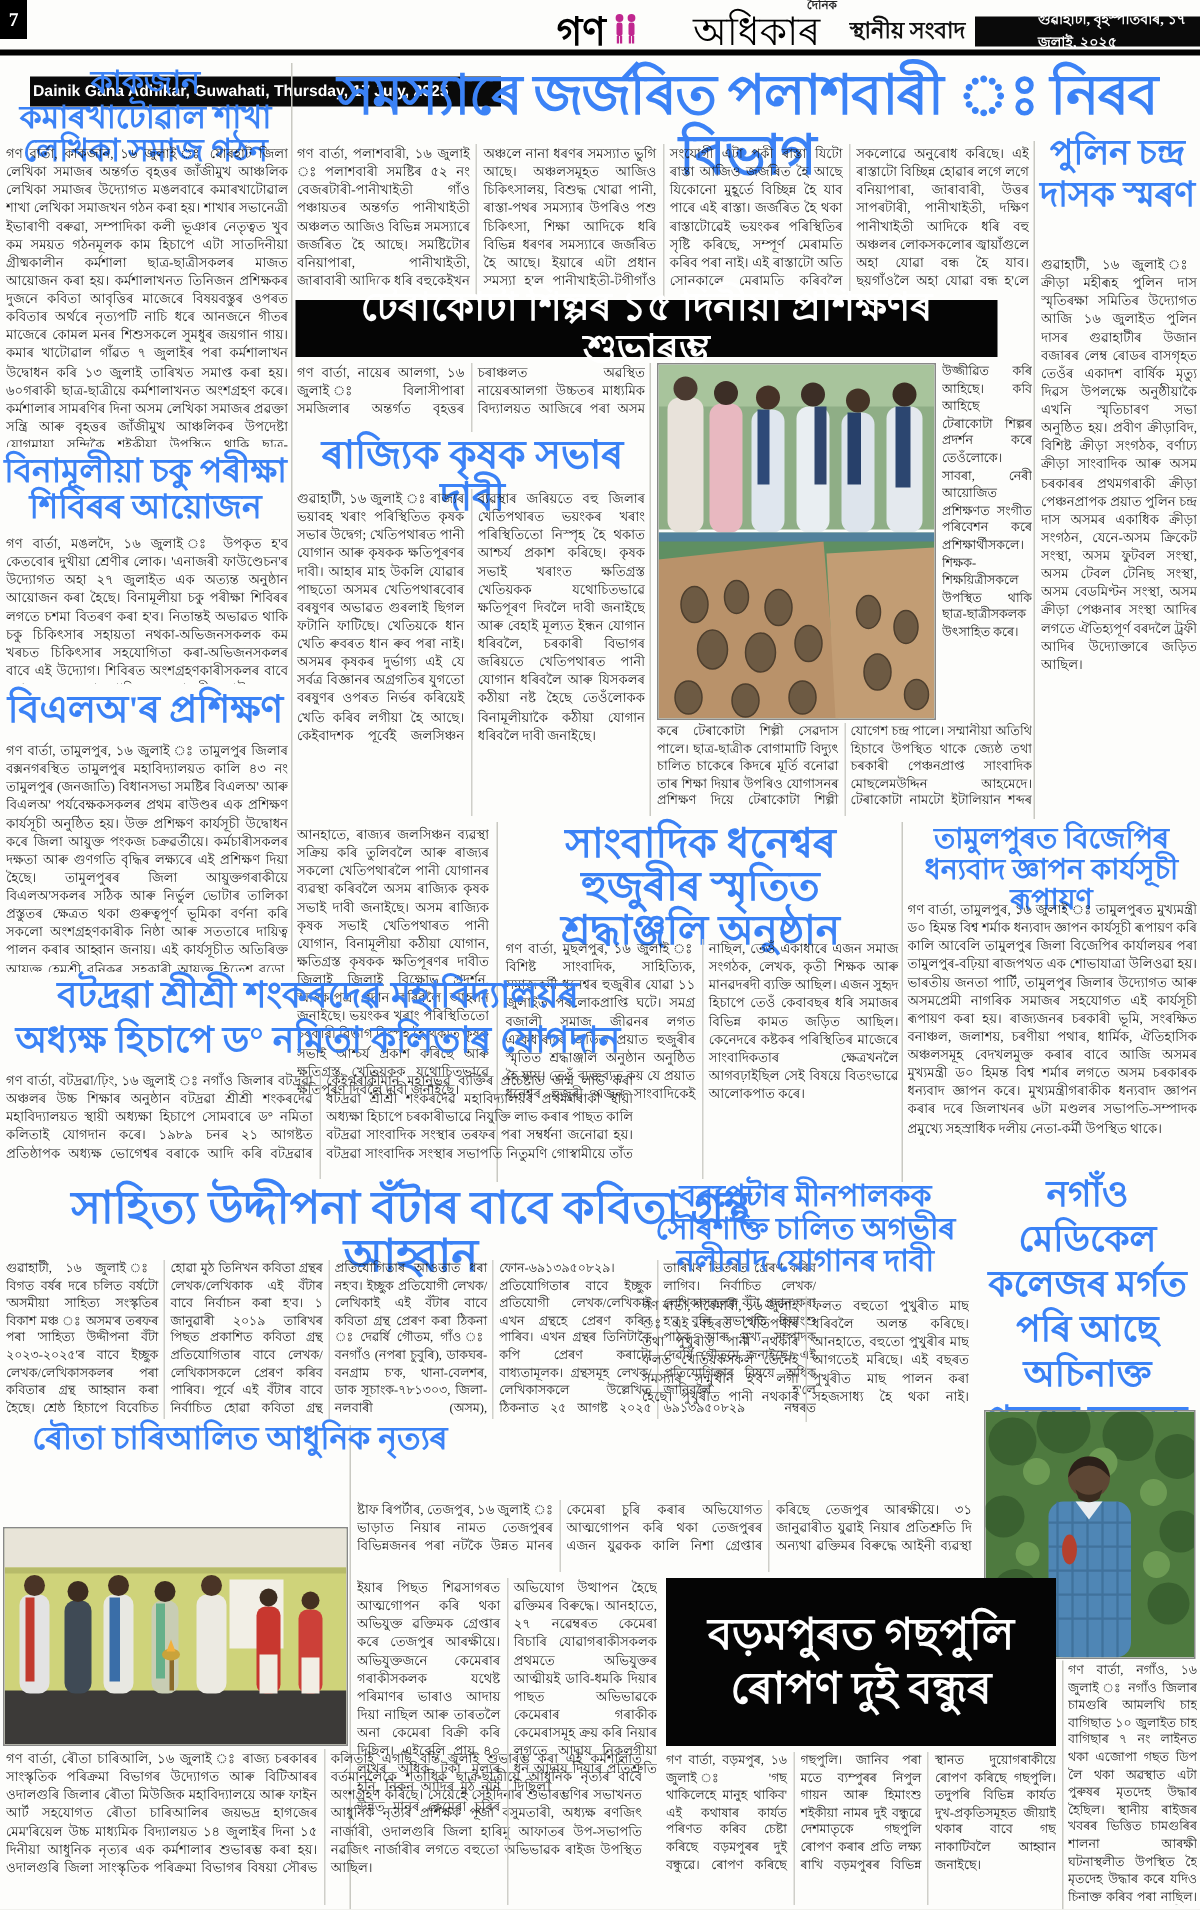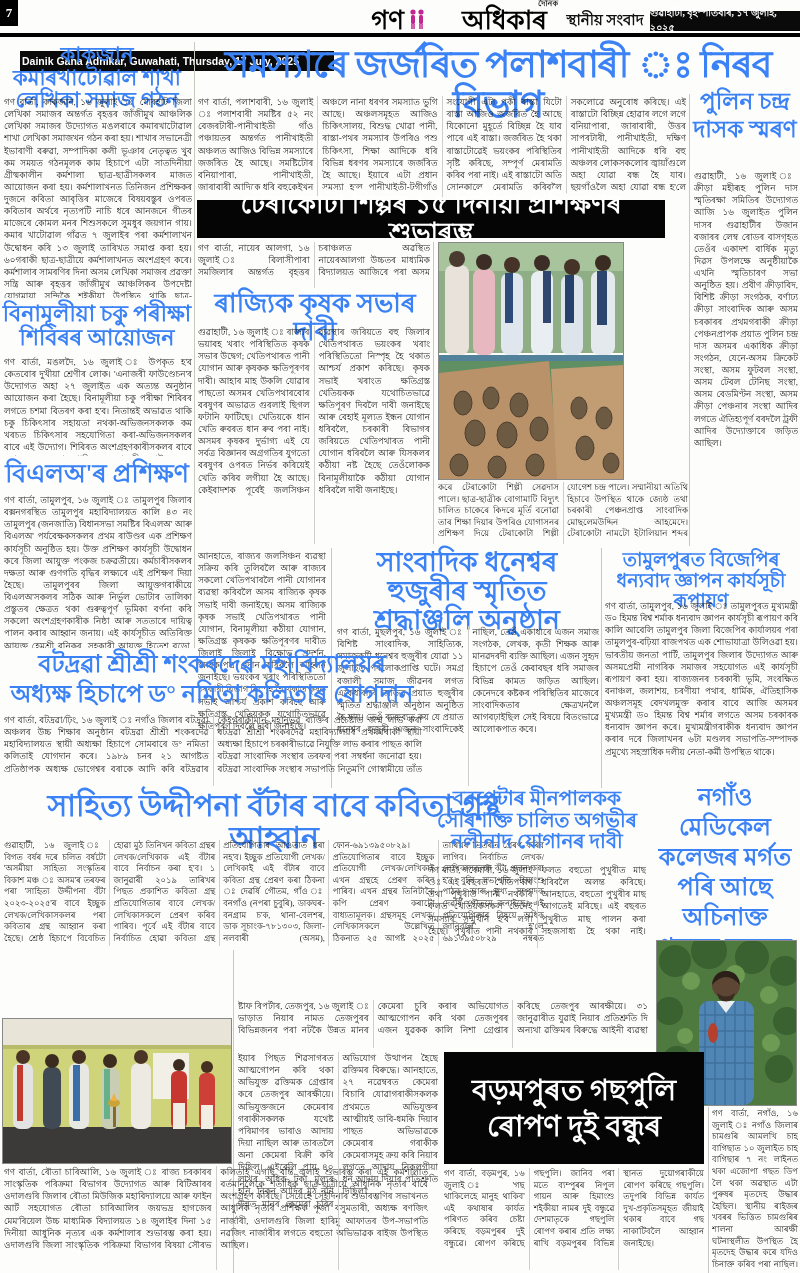--- a/index.html
+++ b/index.html
@@ -40,28 +40,28 @@
           <circle cx="6" cy="4" r="2.6" fill="#c0278f"></circle>
           <rect x="4" y="7" width="4" height="9" rx="1.5" fill="#c0278f"></rect>
           <rect x="4.2" y="16" width="1.5" height="5" fill="#c0278f"></rect>
           <rect x="6.3" y="16" width="1.5" height="5" fill="#c0278f"></rect>
           <circle cx="14" cy="4" r="2.6" fill="#c0278f"></circle>
           <rect x="12" y="7" width="4" height="9" rx="1.5" fill="#c0278f"></rect>
           <rect x="12.2" y="16" width="1.5" height="5" fill="#c0278f"></rect>
           <rect x="14.3" y="16" width="1.5" height="5" fill="#c0278f"></rect>
         </svg>
       </span>
-      <span style="font-size:26px;font-weight:bold;line-height:0.9;color:#000;margin-left:32px;">অধিকাৰ</span>
+      <span style="font-size:26px;font-weight:normal;line-height:0.9;color:#000;margin-left:32px;">অধিকাৰ</span>
     </div>
   </div>
 
   <div class="abs" style="left:562px;top:8px;width:86px;height:24px;font-size:15px;font-weight:bold;color:#111;text-align:center;">স্থানীয় সংবাদ</div>
 
   <div class="abs bar" style="left:650px;top:11px;width:150px;height:20px;justify-content:center;">
-    <span style="font-size:9.5px;font-weight:bold;">গুৱাহাটী, বৃহস্পতিবাৰ, ১৭ জুলাই, ২০২৫</span>
+    <span style="font-size:9.5px;font-weight:bold;padding-left:42px;">গুৱাহাটী, বৃহস্পতিবাৰ, ১৭ জুলাই, ২০২৫</span>
   </div>
 
   <div class="abs" style="left:0;top:33px;width:800px;height:4px;background:#000;"></div>
 
   <div class="abs vrule" style="left:194px;top:42px;height:606px;"></div>
   <div class="abs vrule" style="left:689px;top:94px;height:452px;"></div>
   <div class="abs vrule" style="left:433px;top:242px;height:302px;"></div>
   <div class="abs vrule" style="left:331px;top:548px;height:240px;"></div>
   <div class="abs vrule" style="left:601px;top:548px;height:240px;"></div>
   <div class="abs vrule" style="left:233px;top:950px;height:323px;"></div>
@@ -125,20 +125,21 @@
           <ellipse cx="165" cy="175" rx="8" ry="11"></ellipse>
           <ellipse cx="146" cy="205" rx="9" ry="12"></ellipse>
         <ellipse cx="20" cy="222" rx="9" ry="11"></ellipse>
           <ellipse cx="58" cy="224" rx="9" ry="11"></ellipse>
           <ellipse cx="96" cy="222" rx="9" ry="11"></ellipse>
           <ellipse cx="172" cy="220" rx="8" ry="10"></ellipse>
       </g>
       <rect y="112" width="184" height="6" fill="#4d7bb5" opacity="0.7"></rect>
     </svg>
   </div>
+  <div class="abs bodytxt" style="left:628px;top:242px;width:60px;height:236px;font-size:8.4px;">উজ্জীৱিত কৰি আহিছে। কবি আহিছে টেৰাকোটা শিল্পৰ প্ৰদৰ্শন কৰে তেওঁলোকে। সাবৰা, নেৰী আয়োজিত প্ৰশিক্ষণত সংগীত পৰিবেশন কৰে প্ৰশিক্ষাৰ্থীসকলে। শিক্ষক-শিক্ষয়িত্ৰীসকলে উপস্থিত থাকি ছাত্ৰ-ছাত্ৰীসকলক উৎসাহিত কৰে।</div>
   <div class="abs caption c2" style="left:438px;top:482px;width:250px;height:62px;column-count:2;column-gap:8px;">কৰে টেৰাকোটা শিল্পী সেৱদাস পালে। ছাত্ৰ-ছাত্ৰীক বোগামাটি বিদ্যুৎ চালিত চাকেৰে কিদৰে মূর্তি বনোৱা তাৰ শিক্ষা দিয়াৰ উপৰিও যোগাসনৰ প্রশিক্ষণ দিয়ে টেৰাকোটা শিল্পী যোগেশ চন্দ্ৰ পালে। সম্মানীয়া অতিথি হিচাবে উপস্থিত থাকে জ্যেষ্ঠ তথা চৰকাৰী পেঞ্চনপ্ৰাপ্ত সাংবাদিক মোছলেমউদ্দিন আহমেদে। টেৰাকোটা নামটো ইটালিয়ান শব্দৰ পৰা অহা বুলি জনা যায়। এই মৃৎ শিল্পৰ পৰা উন্নতমানৰ বাচন-বর্তন, দেৱ-দেৱীৰ মূর্তি আ-অলংকাৰ খোদিত কৰি উজ্জীৱিত কৰি আহিছে।</div>
 
   <div class="abs hl" style="left:336px;top:548px;width:262px;font-size:27px;">সাংবাদিক ধনেশ্বৰ হুজুৰীৰ স্মৃতিত শ্রদ্ধাঞ্জলি অনুষ্ঠান</div>
   <div class="abs bodytxt c2" style="left:337px;top:626px;width:262px;height:160px;">গণ বার্তা, মুছলপুৰ, ১৬ জুলাই ঃ বিশিষ্ট সাংবাদিক, সাহিত্যিক, সমাজকর্মী ধনেশ্বৰ হুজুৰীৰ যোৱা ১১ জুলাইত পৰলোকপ্ৰাপ্তি ঘটে। সমগ্ৰ বজালী সমাজ জীৱনৰ লগত একেধাৰাৰে জড়িত প্ৰয়াত হুজুৰীৰ স্মৃতিত শ্ৰদ্ধাঞ্জলি অনুষ্ঠান অনুষ্ঠিত হৈ যায়। তেওঁ ব্যক্তব্যত কয় যে প্ৰয়াত ধনেশ্বৰ হুজুৰী এজন সাংবাদিকেই নাছিল, তেওঁ একাধাৰে এজন সমাজ সংগঠক, লেখক, কৃতী শিক্ষক আৰু মানৱদৰদী ব্যক্তি আছিল। এজন সুহৃদ হিচাপে তেওঁ কেবাবছৰ ধৰি সমাজৰ বিভিন্ন কামত জড়িত আছিল। কেনেদৰে কষ্টকৰ পৰিস্থিতিৰ মাজেৰে সাংবাদিকতাৰ ক্ষেত্ৰখনলৈ আগবঢ়াইছিল সেই বিষয়ে বিতংভাৱে আলোকপাত কৰে।</div>
 
   <div class="abs hl" style="left:692px;top:88px;width:106px;font-size:23px;line-height:1.2;">পুলিন চন্দ্ৰ দাসক স্মৰণ</div>
   <div class="abs bodytxt" style="left:694px;top:170px;width:104px;height:376px;">গুৱাহাটী, ১৬ জুলাই ঃ ক্রীড়া মহীৰূহ পুলিন দাস স্মৃতিৰক্ষা সমিতিৰ উদ্যোগত আজি ১৬ জুলাইত পুলিন দাসৰ গুৱাহাটীৰ উজান বজাৰৰ লেম্ব ৰোডৰ বাসগৃহত তেওঁৰ একাদশ বার্ষিক মৃত্যু দিৱস উপলক্ষে অনুষ্ঠীয়াকৈ এখনি স্মৃতিচাৰণ সভা অনুষ্ঠিত হয়। প্ৰবীণ ক্রীড়াবিদ, বিশিষ্ট ক্রীড়া সংগঠক, বর্ণাঢ্য ক্রীড়া সাংবাদিক আৰু অসম চৰকাৰৰ প্ৰথমগৰাকী ক্রীড়া পেঞ্চনপ্ৰাপক প্ৰয়াত পুলিন চন্দ্ৰ দাস অসমৰ একাধিক ক্রীড়া সংগঠন, যেনে-অসম ক্ৰিকেট সংস্থা, অসম ফুটবল সংস্থা, অসম টেবল টেনিছ সংস্থা, অসম বেডমিণ্টন সংস্থা, অসম ক্রীড়া পেঞ্চনাৰ সংস্থা আদিৰ লগতে ঐতিহ্যপূর্ণ বৰদলৈ ট্ৰফী আদিৰ উদ্যোক্তাৰে জড়িত আছিল।</div>
 
   <div class="abs hl" style="left:604px;top:550px;width:194px;font-size:19px;">তামুলপুৰত বিজেপিৰ ধন্যবাদ জ্ঞাপন কার্যসূচী ৰূপায়ণ</div>
   <div class="abs bodytxt" style="left:605px;top:600px;width:193px;height:186px;">গণ বার্তা, তামুলপুৰ, ১৬ জুলাই ঃ তামুলপুৰত মুখ্যমন্ত্রী ড০ হিমন্ত বিশ্ব শর্মাক ধন্যবাদ জ্ঞাপন কার্যসূচী ৰূপায়ণ কৰি কালি আবেলি তামুলপুৰ জিলা বিজেপিৰ কার্যালয়ৰ পৰা তামুলপুৰ-বঢ়িয়া ৰাজপথত এক শোভাযাত্ৰা উলিওৱা হয়। ভাৰতীয় জনতা পার্টি, তামুলপুৰ জিলাৰ উদ্যোগত আৰু অসমপ্ৰেমী নাগৰিক সমাজৰ সহযোগত এই কার্যসূচী ৰূপায়ণ কৰা হয়। ৰাজ্যজনৰ চৰকাৰী ভূমি, সংৰক্ষিত বনাঞ্চল, জলাশয়, চৰণীয়া পথাৰ, ধার্মিক, ঐতিহাসিক অঞ্চলসমূহ বেদখলমুক্ত কৰাৰ বাবে আজি অসমৰ মুখ্যমন্ত্ৰী ড০ হিমন্ত বিশ্ব শর্মাৰ লগতে অসম চৰকাৰক ধন্যবাদ জ্ঞাপন কৰে। মুখ্যমন্ত্ৰীগৰাকীক ধন্যবাদ জ্ঞাপন কৰাৰ দৰে জিলাখনৰ ৬টা মণ্ডলৰ সভাপতি-সম্পাদক প্ৰমুখ্যে সহস্ৰাধিক দলীয় নেতা-কর্মী উপস্থিত থাকে।</div>
@@ -190,20 +191,21 @@
       </g>
       <polygon points="60,60 69,72 78,60" fill="#e9eef0"></polygon>
       <circle cx="69" cy="44" r="14" fill="#5d4634"></circle>
       <path d="M55 44 q14 -16 28 0 q-2 -14 -14 -14 q-12 0 -14 14" fill="#2b2019"></path>
       <path d="M60 52 q9 7 18 0 l-2 6 q-7 5 -14 0 z" fill="#3a2c20"></path>
       <ellipse cx="56" cy="92" rx="5" ry="10" fill="#b5402e"></ellipse>
     </svg>
   </div>
   <div class="abs bodytxt" style="left:712px;top:1108px;width:86px;height:162px;font-size:8.4px;">গণ বার্তা, নগাঁও, ১৬ জুলাই ঃ নগাঁও জিলাৰ চামগুৰি আমলখি চাহ বাগিছাত ১০ জুলাইত চাহ বাগিছাৰ ৭ নং লাইনত থকা এজোপা গছত ডিপ লৈ থকা অৱস্থাত এটা পুৰুষৰ মৃতদেহ উদ্ধাৰ হৈছিল। স্থানীয় ৰাইজৰ খবৰৰ ভিত্তিত চামগুৰিৰ শালনা আৰক্ষী ঘটনাস্থলীত উপস্থিত হৈ মৃতদেহ উদ্ধাৰ কৰে যদিও চিনাক্ত কৰিব পৰা নাছিল। বর্তমান মৰণোত্তৰ পৰীক্ষা সম্পন্ন হোৱা মৃতদেহটো নগাঁও মেডিকেল কলেজৰ মর্গত ৰখা হৈছে যদিও আজি ৬ দিন পাৰ হৈ যোৱাৰ পাছতো মৃতদেহটোৰ পৰিচয় উদ্ধাৰ হোৱা নাই। নীলা চার্ট পৰিহিত প্ৰায় ৪০ বছৰ বয়সৰ পুৰুষজনৰ কোনো লোকে পৰিচয় লাভ কৰিলে চামগুৰি আৰক্ষীক খবৰ দিবলৈ আহ্বান জনাইছে আৰক্ষীয়ে।</div>
 
+  <div class="abs hl" style="left:2px;top:948px;width:316px;font-size:21px;">ৰৌতা চাৰিআলিত আধুনিক নৃত্যৰ</div>
 
   <div class="abs photo" style="left:2px;top:1018px;width:228px;height:144px;">
     <svg width="228" height="144" viewBox="0 0 228 144">
       <rect width="228" height="144" fill="#cfd37a"></rect>
       <rect width="228" height="26" fill="#e8e4d8"></rect>
       <rect y="26" width="228" height="4" fill="#b7bb6a"></rect>
       <rect x="150" y="34" width="36" height="46" fill="#f2efe6"></rect>
       <rect y="108" width="228" height="36" fill="#3c3a38"></rect>
       <g>
         <rect x="10" y="44" width="20" height="66" rx="7" fill="#e3e3e3"></rect>

